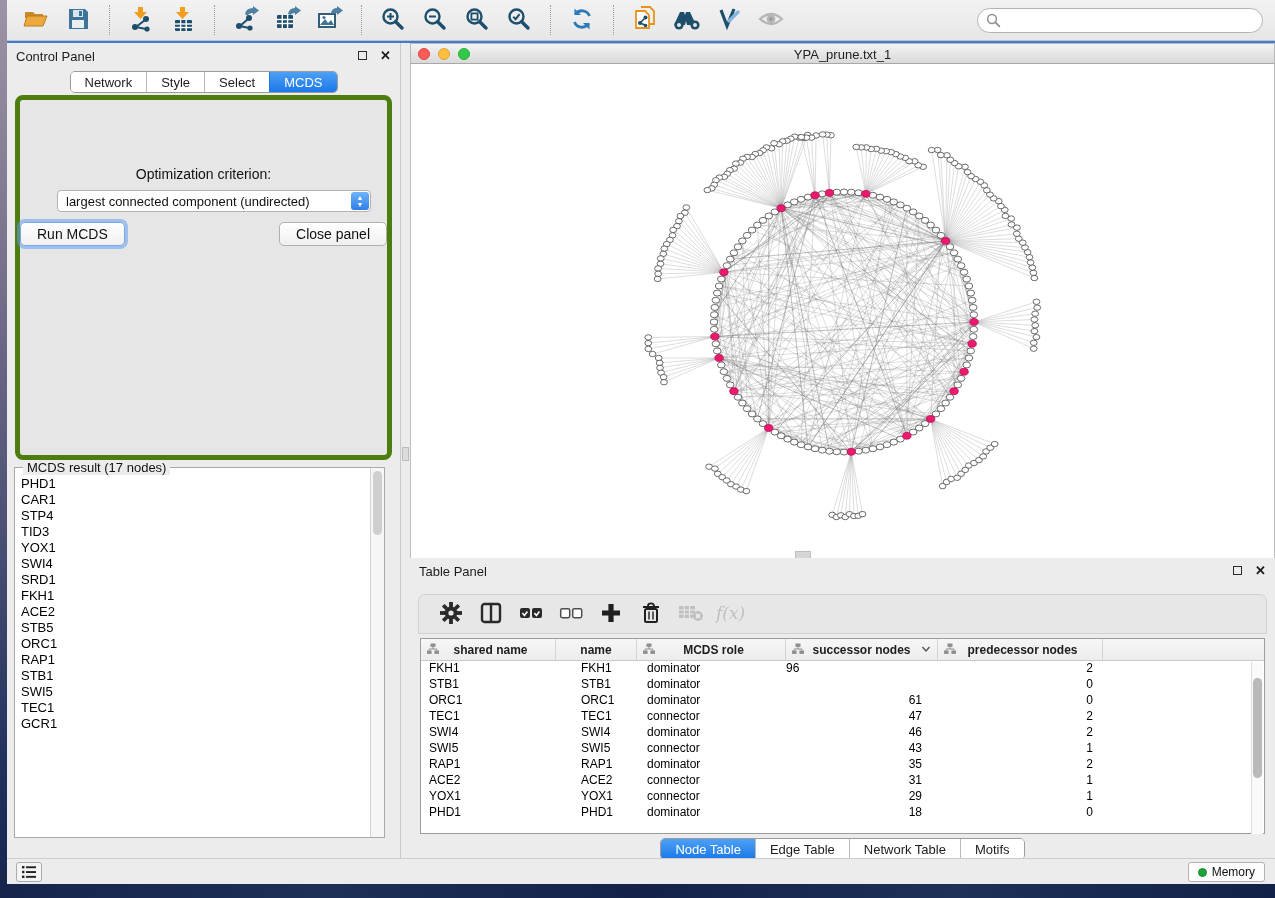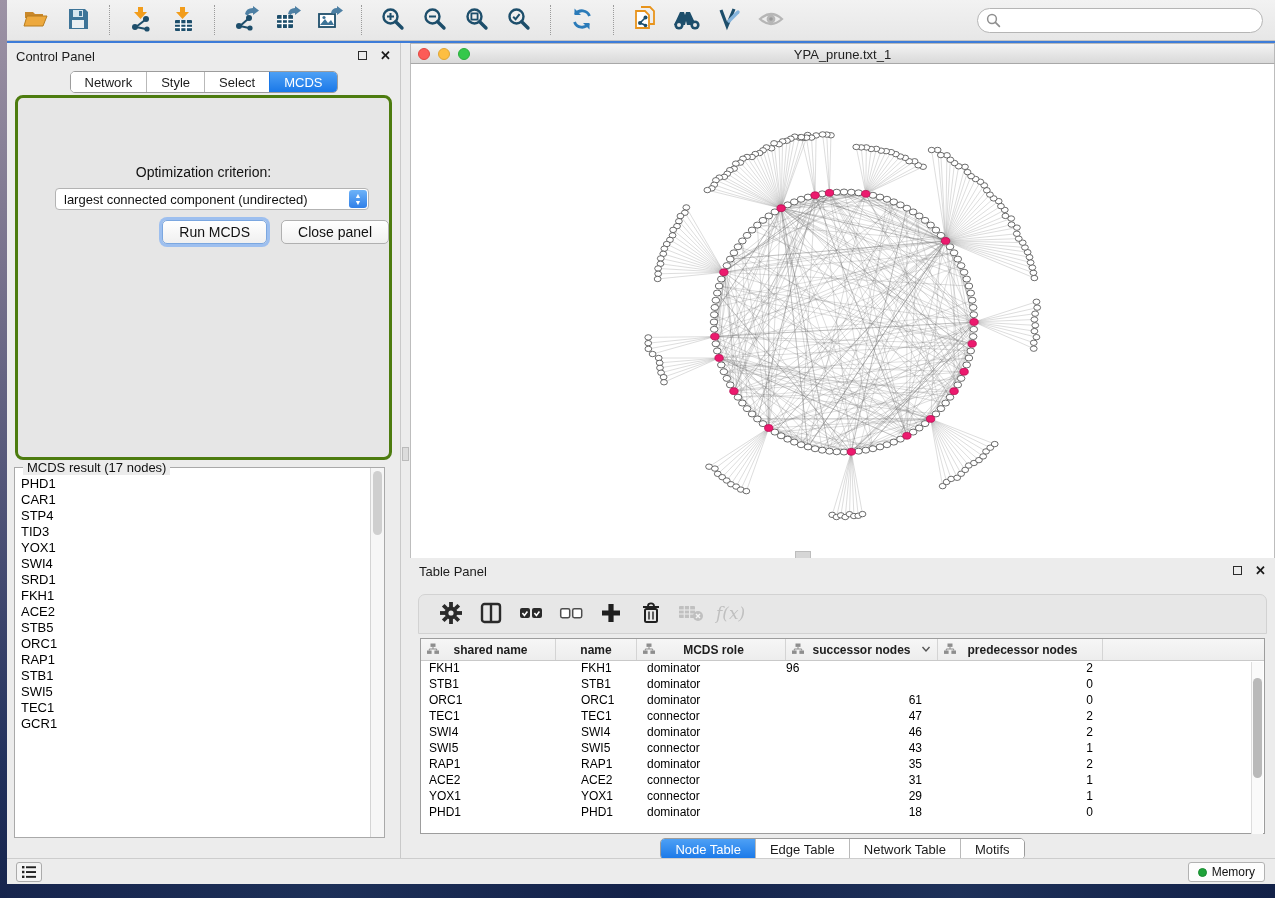--- a/index.html
+++ b/index.html
@@ -46,29 +46,29 @@
   .close-glyph { font-weight:bold; font-size:13px; line-height:9px; color:#1a1a1a; }
 
   .seg-tabs { display:flex; border:1px solid #9c9c9c; border-radius:5px; overflow:hidden; background:#fff; height:22px; }
   .seg-tab { padding:0 14px; font-size:13px; color:#1c1c1c; background:#fff; display:flex; align-items:center;
     border-left:1px solid #b9b9b9; cursor:default; }
   .seg-tab:first-child { border-left:none; }
   .seg-tab.active { background:linear-gradient(#4da0f5,#1a78e8); color:#fff; border-left-color:#1a78e8; }
   #cp-tabs { position:absolute; left:50%; transform:translateX(-50%); top:28px;text-align:center; }
 
   #cp-box { position:absolute; left:8px; top:52px; width:377px; height:365px; background:#e6e6e6;
-    border:3px solid #4d7c0f; border-radius:8px; }
+    border:5px solid #4d7c0f; border-radius:8px; }
   #opt-label { position:absolute; left:0; top:66px; width:100%; text-align:center; font-size:14px; color:#111; }
   #opt-select { position:absolute; left:37px; top:90px; width:314px; height:22px; background:#fff;
     border:1px solid #b3b3b3; border-radius:4px; font-size:13px; color:#111; display:flex; align-items:center;
     padding-left:8px; }
   #opt-stepper { position:absolute; right:1px; top:1px; width:18px; height:18px; border-radius:3px;
     background:linear-gradient(#6eb3f8,#2f7fe8); display:flex; flex-direction:column; align-items:center;
     justify-content:center; color:#fff; font-size:7px; line-height:7px; }
-  #cp-buttons { position:absolute; left:0; top:122px; width:100%; display:flex; justify-content:flex-end; gap:14px; }
+  #cp-buttons { position:absolute; left:0; top:122px; width:100%; display:flex; justify-content:space-between; gap:14px; }
   .mac-btn { height:24px; padding:0 16px; background:linear-gradient(#ffffff,#f0f0f0); border:1px solid #b0b0b0;
     border-radius:5px; font-size:14px; color:#111; font-family:"Liberation Sans",sans-serif; cursor:default; }
   .mac-btn.focused { box-shadow:0 0 0 3px rgba(96,158,245,.55); border-color:#7ba7e0; }
 
   #mcds-fieldset { position:absolute; left:7px; top:424px; width:371px; height:371px; background:#fff;
     border:1px solid #a9a9a9; }
   #mcds-legend { position:absolute; left:8px; top:-8px; background:#ececec; padding:0 4px; font-size:13px; color:#111; }
   #mcds-list { position:absolute; left:1px; top:8px; width:352px; bottom:2px; overflow:hidden;
     font-size:13px; line-height:16px; color:#000; padding-left:5px; }
   #mcds-scroll { position:absolute; right:0; top:0; width:14px; height:100%; background:#f6f6f6; border-left:1px solid #d4d4d4; }

